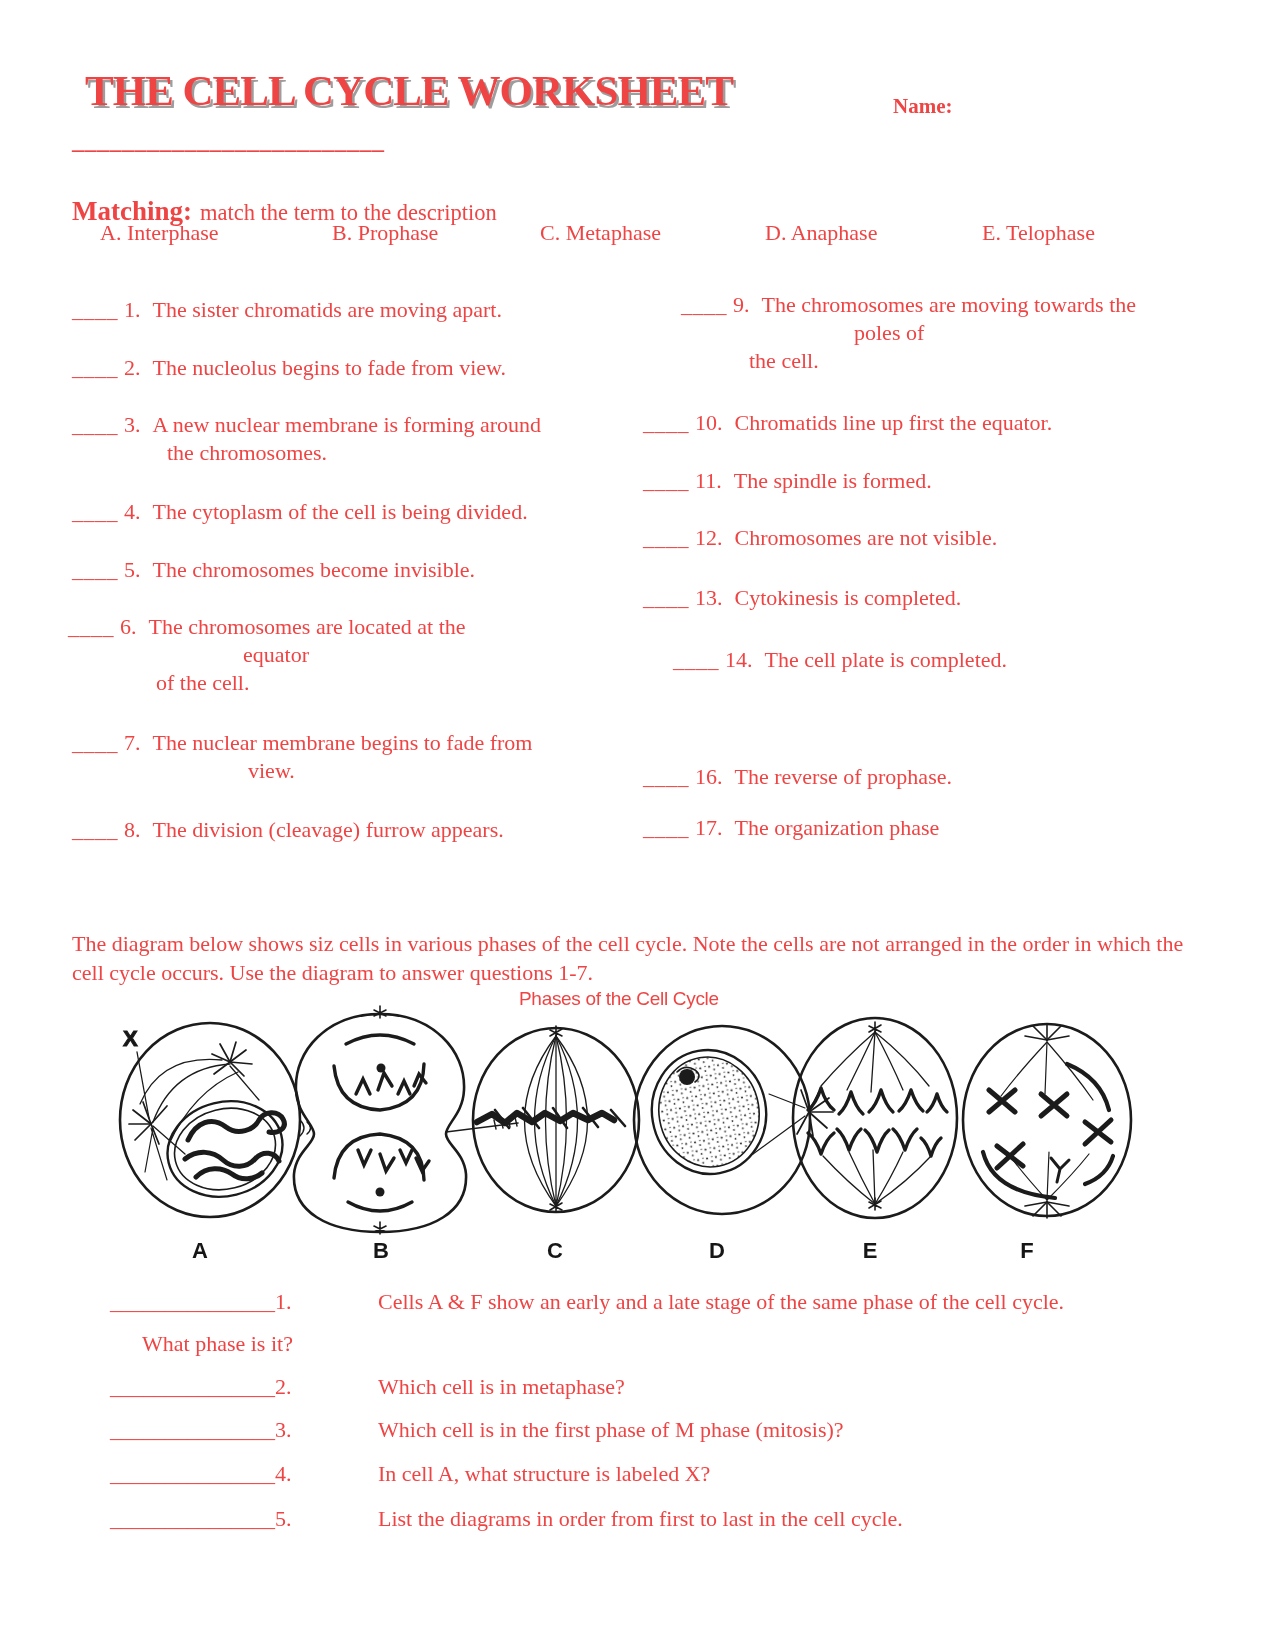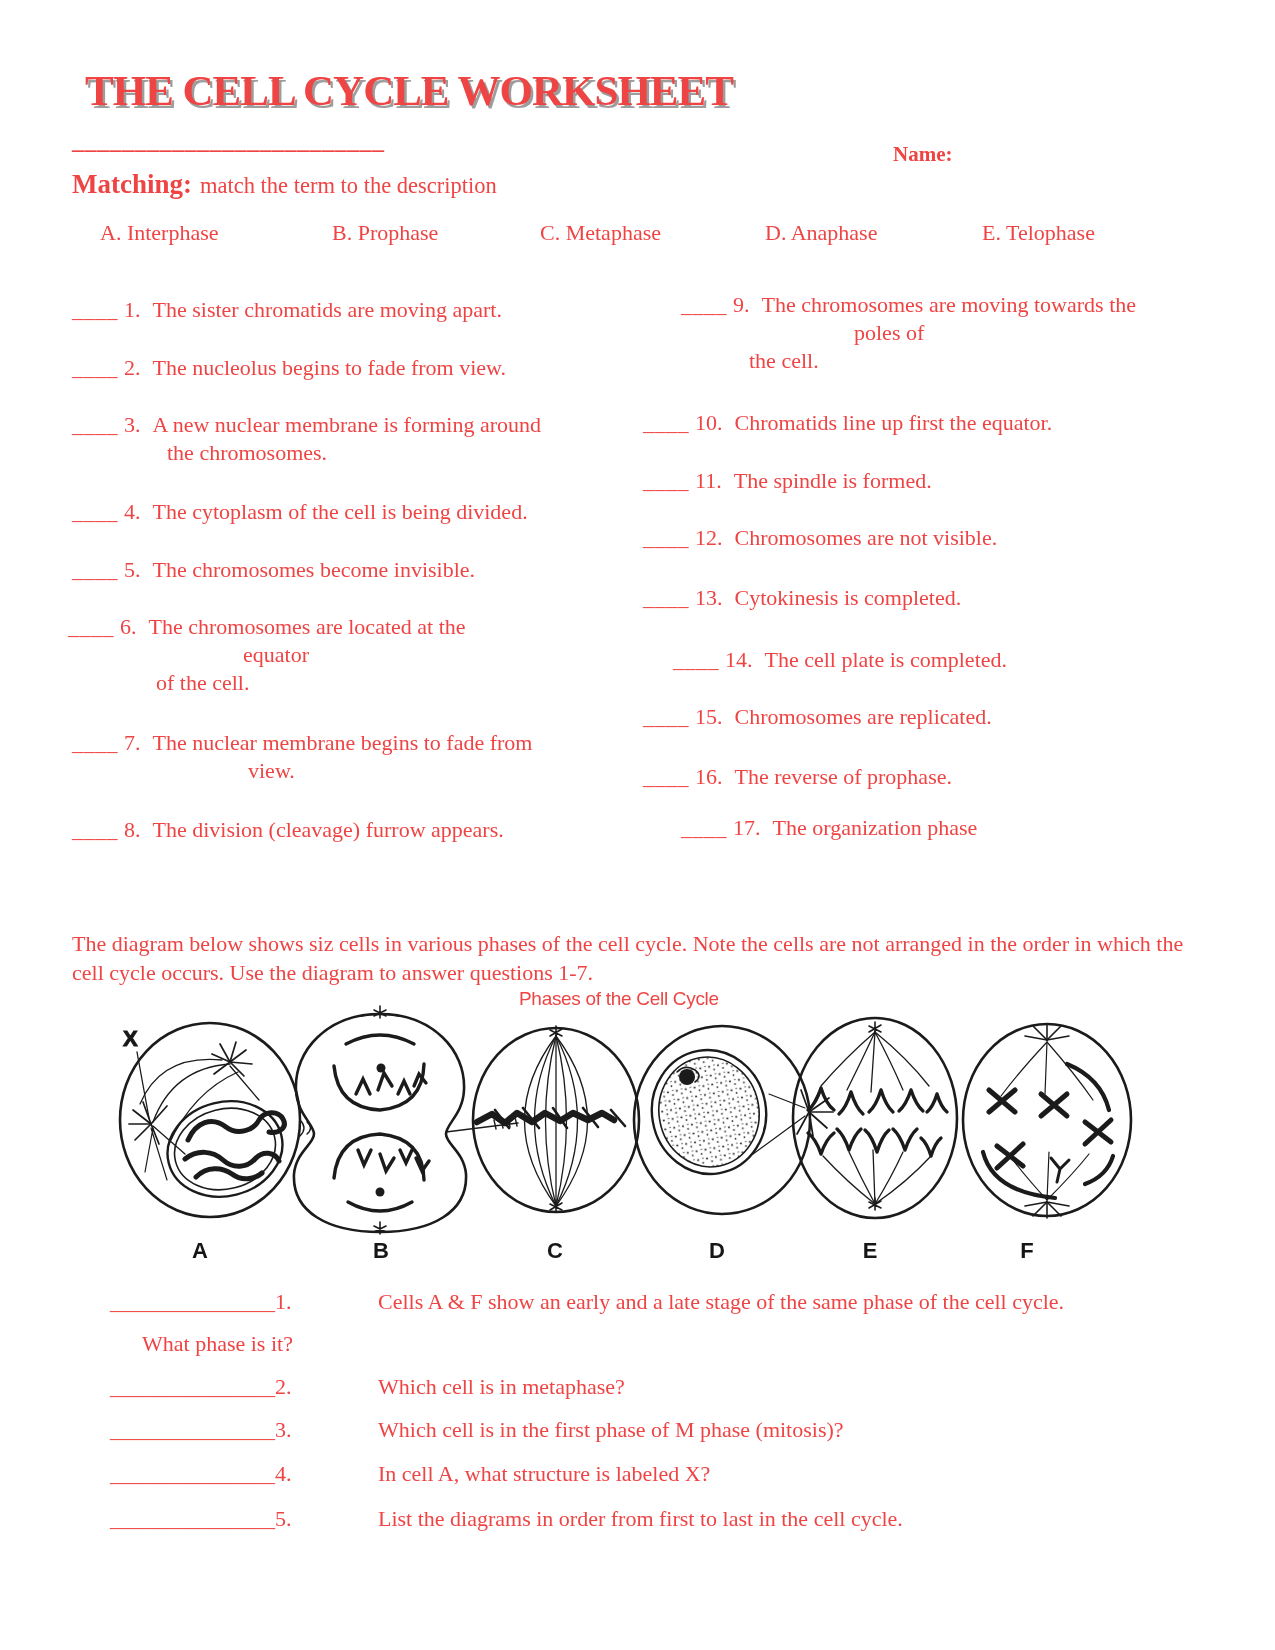--- a/index.html
+++ b/index.html
@@ -1,23 +1,23 @@
 <!DOCTYPE html>
 <html><head>
 <meta charset="utf-8">
 <style>
   html,body{margin:0;padding:0;background:#e8e8e8;}
   .page{position:relative;width:1275px;height:1650px;background:#ffffff;margin:0 auto;
         font-family:"Liberation Serif",serif;color:#ef4444;overflow:hidden;}
   .abs{position:absolute;}
   .title{left:85px;top:66px;font-size:43px;font-weight:bold;letter-spacing:-1px;
          text-shadow:2.5px 2.5px 0 #9d9d9d;white-space:nowrap;}
-  .name-label{left:893px;top:94px;font-size:21px;font-weight:bold;margin-top:48px;}
+  .name-label{left:893px;top:94px;font-size:21px;font-weight:bold;}
   .title-rule{left:72px;top:128px;font-size:24px;font-weight:bold;letter-spacing:0.5px;white-space:nowrap;}
-  .matching-heading{left:72px;top:169px;white-space:nowrap;}
+  .matching-heading{left:72px;top:196px;white-space:nowrap;}
   .matching-heading .mh-bold{font-size:27px;font-weight:bold;}
   .matching-heading .mh-rest{font-size:22.5px;margin-left:8px;}
   .term{top:220px;font-size:22px;white-space:nowrap;}
   .q{font-size:22px;line-height:28px;white-space:nowrap;}
   .q .blank{letter-spacing:0.5px;}
   .q .qnum{margin-left:6px;margin-right:12px;}
   .cont{line-height:28px;}
   .intro{left:72px;top:929px;width:1127px;font-size:22px;line-height:29px;}
   .diagram-title{left:519px;top:988px;font-family:"Liberation Sans",sans-serif;
                  font-weight:400;font-size:19px;letter-spacing:-0.3px;white-space:nowrap;}
@@ -87,27 +87,24 @@
   </div>
   <div class="abs q" style="left:643px;top:524px">
     <span class="blank">____</span><span class="qnum">12.</span><span>Chromosomes are not visible.</span>
   </div>
   <div class="abs q" style="left:643px;top:584px">
     <span class="blank">____</span><span class="qnum">13.</span><span>Cytokinesis is completed.</span>
   </div>
   <div class="abs q" style="left:673px;top:646px">
     <span class="blank">____</span><span class="qnum">14.</span><span>The cell plate is completed.</span>
   </div>
-  <div class="abs q" style="left:643px;top:703px">
-    <span class="blank">____</span><span class="qnum">15.</span><span>Chromosomes are replicated.</span>
-  </div>
   <div class="abs q" style="left:643px;top:763px">
     <span class="blank">____</span><span class="qnum">16.</span><span>The reverse of prophase.</span>
   </div>
-  <div class="abs q" style="left:681px;top:814px">
+  <div class="abs q" style="left:643px;top:814px">
     <span class="blank">____</span><span class="qnum">17.</span><span>The organization phase</span>
   </div>
 
   <div class="abs intro">The diagram below shows siz cells in various phases of the cell cycle. Note the cells are not arranged in the order in which the cell cycle occurs. Use the diagram to answer questions 1-7.</div>
 
   <div class="abs diagram-title">Phases of the Cell Cycle</div>
 
   <svg class="abs" style="left:85px;top:1002px" width="1110" height="262" viewBox="0 0 1110 262">
     <defs>
       <pattern id="stipple" patternUnits="userSpaceOnUse" width="9" height="9">

